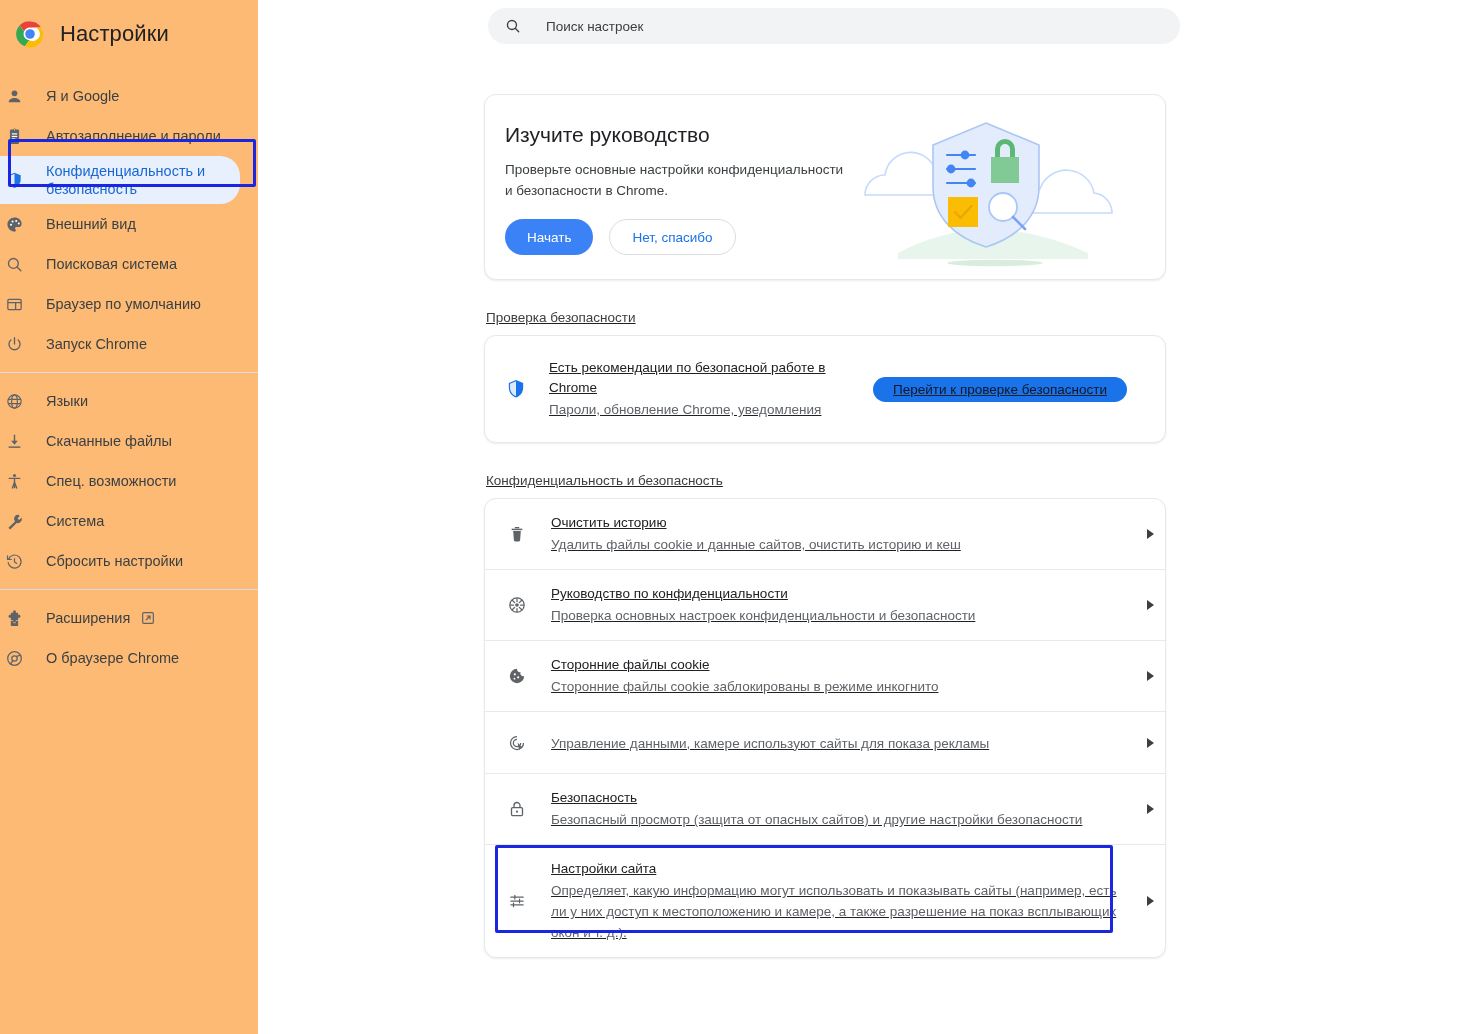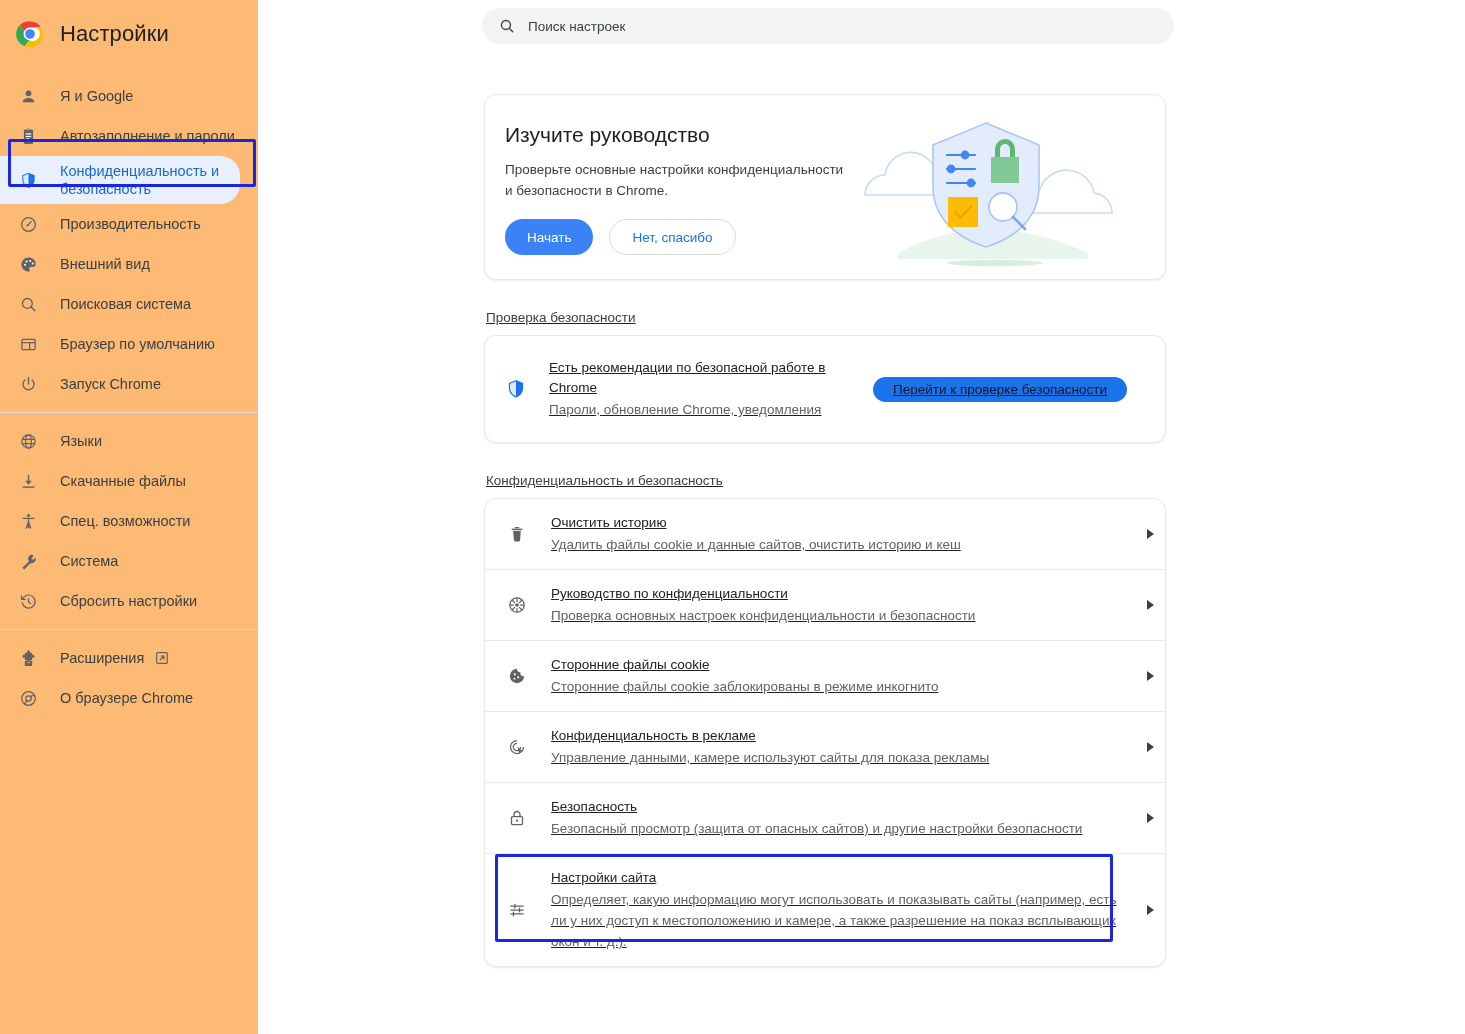--- a/index.html
+++ b/index.html
@@ -22,21 +22,21 @@
     display: flex; align-items: center; gap: 16px;
     padding: 12px 0 0 16px; height: 56px;
   }
   .brand-title { font-size: 22px; color: #202124; letter-spacing: .1px; }
   .chrome-logo { width: 28px; height: 28px; flex: 0 0 28px; }
 
   .nav { margin-top: 20px; }
   .nav-item {
     position: relative;
     display: flex; align-items: center; gap: 22px;
-    height: 40px; margin: 0 0 0 0; padding-left: 18px;
+    height: 40px; margin: 0 0 0 0; padding-left: 4px;
     border-radius: 0 20px 20px 0;
     cursor: pointer;
     color: #3c4043;
   }
   .nav-item .ico { width: 20px; height: 20px; flex: 0 0 20px; display:flex; align-items:center; justify-content:center; }
   .nav-item .lbl { font-size: 14.5px; line-height: 18px; color: #3c4043; }
   .nav-item.two-line { height: 48px; }
   .nav-item.selected {
     background: #e8f0fe;
     width: 240px;
@@ -47,24 +47,24 @@
   .nav-item .lbl.withext { display: flex; align-items: center; }
 
   
   .nav-item { margin-bottom: 0; }
   .nav-list > .nav-item { margin-bottom: 0; }
 
   
   .main { position: absolute; left: 258px; top: 0; width: 1207px; height: 1034px; }
 
   .searchbar {
-    position: absolute; left: 224px; top: 8px;
+    position: absolute; left: 230px; top: 8px;
     width: 692px; height: 36px;
     background: #f1f3f4; border-radius: 18px;
-    display: flex; align-items: center; gap: 12px;
+    display: flex; align-items: center; gap: 24px;
     padding: 0 16px;
   }
   .searchbar .sico { width: 18px; height: 18px; flex:0 0 18px; }
   .search-ph { font-size: 13.5px; color: #3c4043; }
 
   .content { position: absolute; left: 226px; top: 94px; width: 682px; text-decoration: underline; }
 
   .card {
     background: #fff; border: 1px solid #e6e8eb; border-radius: 12px;
     box-shadow: 0 1px 2px rgba(60,64,67,.10);
@@ -185,30 +185,20 @@
           <span class="ico">
             <svg viewBox="0 0 24 24" width="19" height="19" fill="#1a73e8">
               <path d="M12 2.2 4.2 5.4v5.3c0 4.9 3.3 9.4 7.8 10.6 4.5-1.2 7.8-5.7 7.8-10.6V5.4z"></path>
               <path d="M12 2.2v19.1c4.5-1.2 7.8-5.7 7.8-10.6V5.4z" fill="#fff" opacity=".0"></path>
               <path d="M12 3.6 5.5 6.3v4.4c0 4.2 2.8 8 6.5 9.1z" fill="#fff" opacity=".85"></path>
             </svg>
           </span>
           <span class="lbl">Конфиденциальность и безопасность</span>
         </div>
 
-        <div class="nav-item">
-          <span class="ico">
-            <svg viewBox="0 0 24 24" width="19" height="19" fill="none" stroke="#5f6368" stroke-width="1.6">
-              <circle cx="12" cy="12" r="8.6"></circle>
-                <path d="M15.6 8.4 10.6 13.2" stroke-linecap="round"></path>
-              <circle cx="10.6" cy="13.2" r="1.1" fill="#5f6368" stroke="none"></circle>
-            </svg>
-          </span>
-          <span class="lbl">Производительность</span>
-        </div>
 
         <div class="nav-item">
           <span class="ico">
             <svg viewBox="0 0 24 24" width="19" height="19" fill="#5f6368">
               <path d="M12 3a9 9 0 0 0 0 18c1 0 1.7-.8 1.7-1.7 0-.5-.2-.9-.5-1.2-.3-.3-.5-.7-.5-1.1 0-.9.8-1.7 1.7-1.7h2A4.6 4.6 0 0 0 21 10.6C21 6.4 16.9 3 12 3z"></path>
               <circle cx="7.6" cy="12.4" r="1.3" fill="#fff"></circle>
               <circle cx="9.6" cy="8.2" r="1.3" fill="#fff"></circle>
               <circle cx="14.2" cy="7.6" r="1.3" fill="#fff"></circle>
               <circle cx="17.4" cy="10.8" r="1.3" fill="#fff"></circle>
             </svg>
@@ -472,21 +462,20 @@
 
         <div class="row">
           <span class="row-ico">
             <svg viewBox="0 0 24 24" width="20" height="20" fill="none" stroke="#5f6368" stroke-width="1.5">
               <path d="M19.8 12a7.8 7.8 0 1 1-7.8-7.8"></path>
               <path d="M16.4 12a4.4 4.4 0 1 1-4.4-4.4"></path>
               <path d="M12.6 11.4 18.6 17.4 15.6 17.9 14.6 20.6z" fill="#5f6368" stroke="none"></path>
             </svg>
           </span>
           <div class="row-body">
-            <div class="row-title">Конфиденциальность в рекламе</div>
             <div class="row-desc">Управление данными, камере используют сайты для показа рекламы</div>
           </div>
           <span class="row-arrow">
               <span class="tri"></span>
             </span>
         </div>
 
         <div class="row">
           <span class="row-ico">
             <svg viewBox="0 0 24 24" width="20" height="20" fill="none" stroke="#5f6368" stroke-width="1.6">

